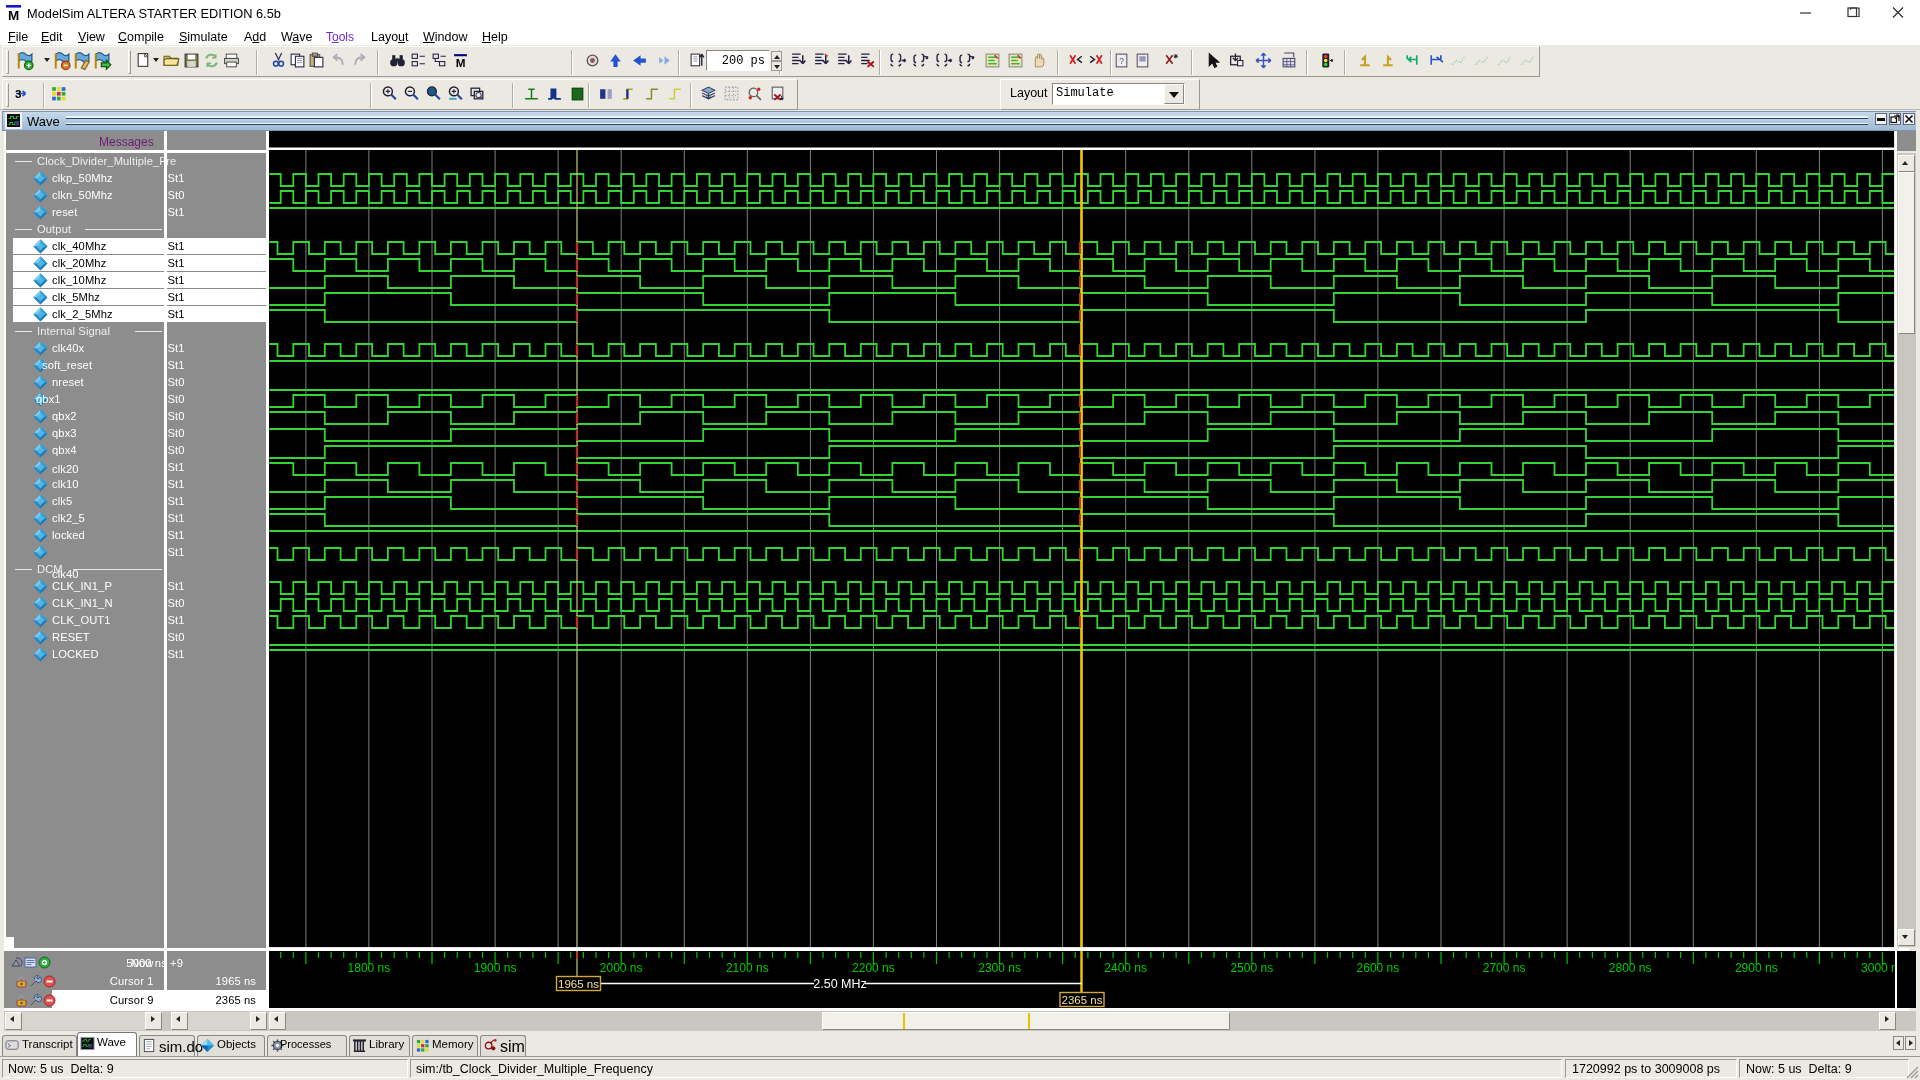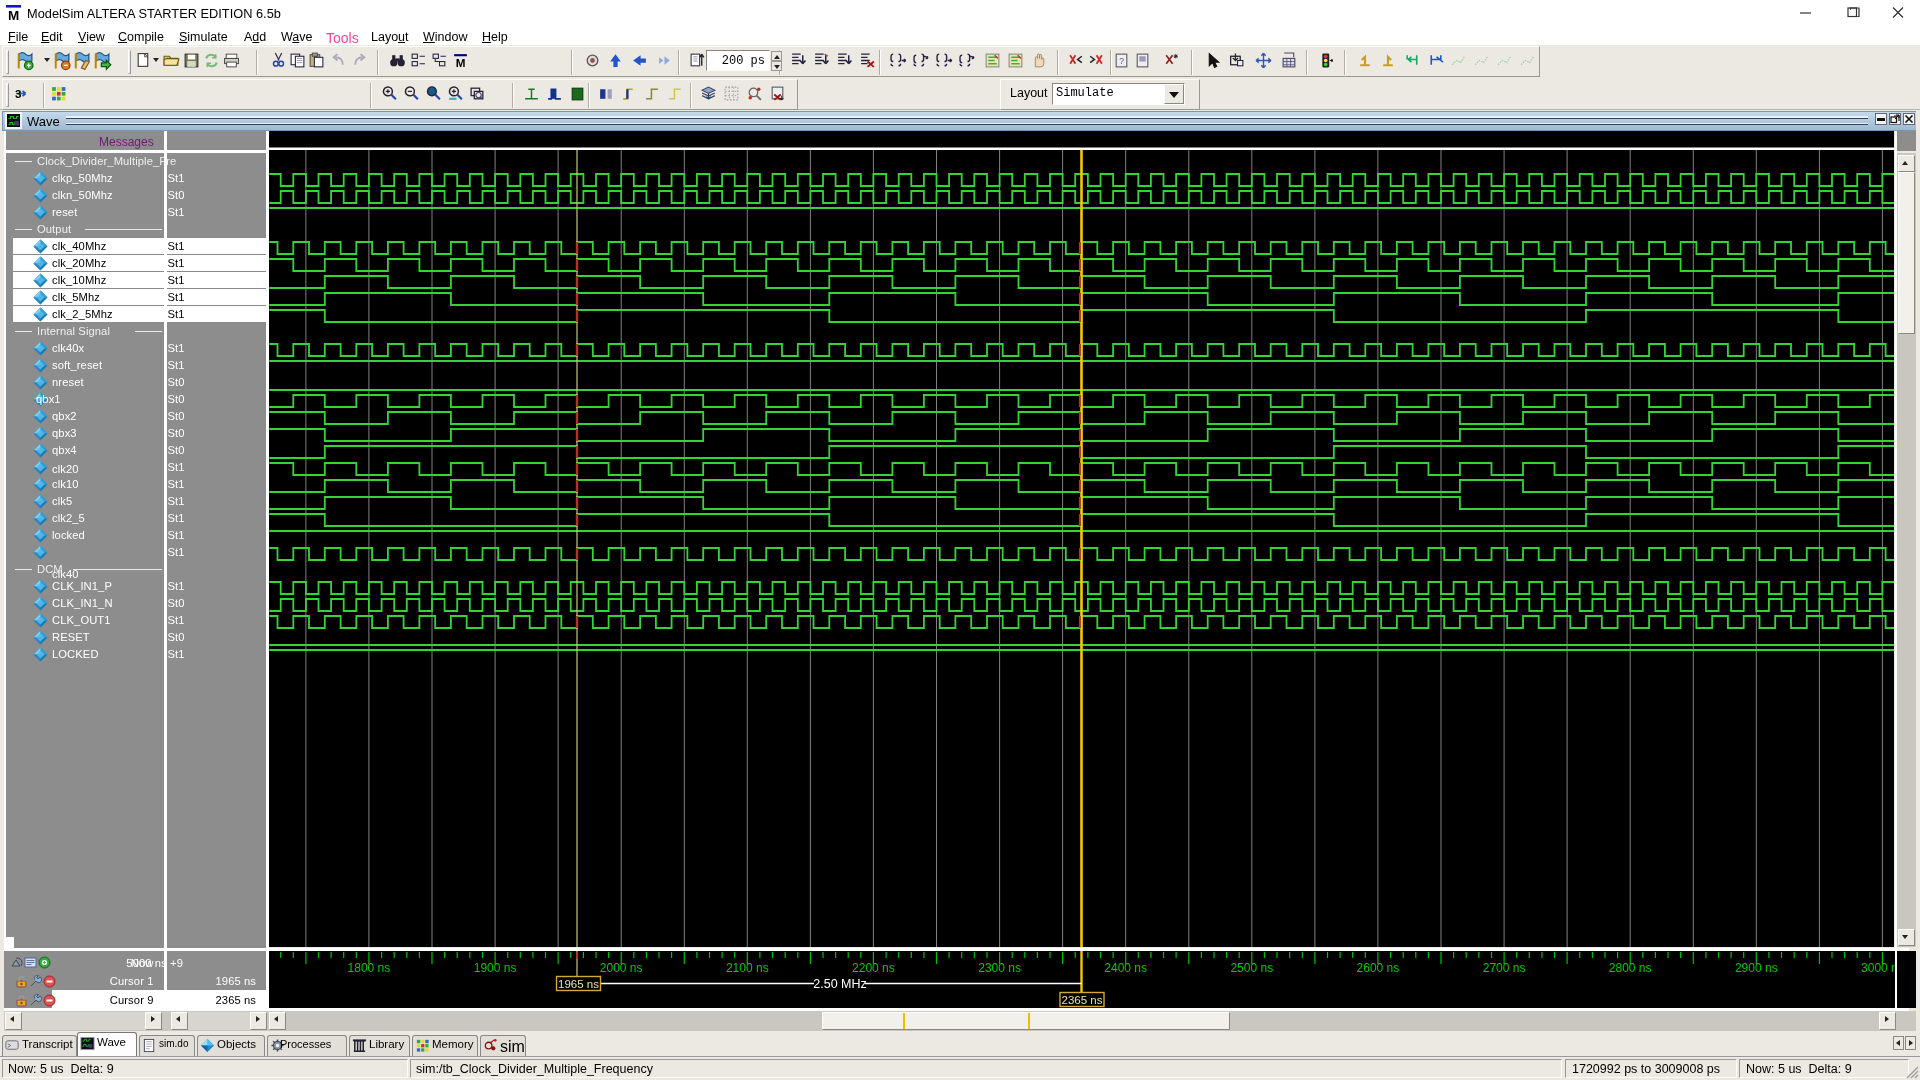--- a/index.html
+++ b/index.html
@@ -24,21 +24,21 @@
 </svg>
 
 <div class="abs" style="left:0;top:26px;width:1920px;height:18px;background:#fff"></div>
 <div style="position:absolute;left:8px;top:29.5px;font-size:12.5px;color:#000"><span style="text-decoration:underline">F</span>ile</div>
 <div style="position:absolute;left:41px;top:29.5px;font-size:12.5px;color:#000"><span style="text-decoration:underline">E</span>dit</div>
 <div style="position:absolute;left:78px;top:29.5px;font-size:12.5px;color:#000"><span style="text-decoration:underline">V</span>iew</div>
 <div style="position:absolute;left:118px;top:29.5px;font-size:12.5px;color:#000"><span style="text-decoration:underline">C</span>ompile</div>
 <div style="position:absolute;left:179px;top:29.5px;font-size:12.5px;color:#000"><span style="text-decoration:underline">S</span>imulate</div>
 <div style="position:absolute;left:244px;top:29.5px;font-size:12.5px;color:#000">A<span style="text-decoration:underline">d</span>d</div>
 <div style="position:absolute;left:281px;top:29.5px;font-size:12.5px;color:#000">W<span style="text-decoration:underline">a</span>ve</div>
-<div style="position:absolute;left:326px;top:29.5px;font-size:14px;color:#ec4899">T<span style="text-decoration:underline">o</span>ols</div>
+<div style="position:absolute;left:326px;top:29.5px;font-size:12px;color:#6d28d9">T<span style="text-decoration:underline">o</span>ols</div>
 <div style="position:absolute;left:371px;top:29.5px;font-size:12.5px;color:#000">Layo<span style="text-decoration:underline">u</span>t</div>
 <div style="position:absolute;left:423px;top:29.5px;font-size:12.5px;color:#000"><span style="text-decoration:underline">W</span>indow</div>
 <div style="position:absolute;left:482px;top:29.5px;font-size:12.5px;color:#000"><span style="text-decoration:underline">H</span>elp</div>
 
 <div class="abs" style="left:0;top:44px;width:1920px;height:66px;background:#ece9e2;border-top:1px solid #fff;border-bottom:1px solid #b8b5ac"></div>
 <div class="abs" style="left:2px;top:46px;width:1538px;height:31px;border:1px solid;border-color:#fdfdfb #9a978e #9a978e #fdfdfb"></div>
 <div class="abs" style="left:2px;top:79px;width:796px;height:31px;border:1px solid;border-color:#fdfdfb #9a978e #9a978e #fdfdfb"></div>
 <div class="abs" style="left:1000px;top:79px;width:200px;height:31px;border:1px solid;border-color:#fdfdfb #9a978e #9a978e #fdfdfb"></div>
 
 <div class="abs" style="left:6px;top:50px;width:3px;height:24px;border:1px solid;border-color:#fff #999 #999 #fff"></div>
@@ -515,21 +515,21 @@
   </svg>
 <div class="nm" style="left:52px;top:342.0px;color:#fff">clk40x</div>
 <div class="nm" style="left:167.5px;top:342.0px;color:#fff">St1</div>
 <svg width="15" height="15" viewBox="0 0 15 15" style="position:absolute;left:33px;top:358.0px">
     <polygon points="7.5,0.5 14.5,7.5 7.5,14.5 0.5,7.5" fill="#1878b4"></polygon>
     <polygon points="7.5,0.5 14.5,7.5 7.5,7.5" fill="#2ea0dc"></polygon>
     <polygon points="7.5,0.5 0.5,7.5 7.5,7.5" fill="#7cd0f0"></polygon>
     <polygon points="0.5,7.5 7.5,14.5 7.5,7.5" fill="#2888c4"></polygon>
     <polygon points="4.6,4.6 10.4,4.6 10.4,10.4 4.6,10.4" fill="#55b8e8" opacity="0.9" transform="rotate(45 7.5 7.5)"></polygon>
   </svg>
-<div class="nm" style="left:52px;top:359.0px;color:#fff">soft_reset</div>
+<div class="nm" style="left:42px;top:359.0px;color:#fff">soft_reset</div>
 <div class="nm" style="left:167.5px;top:359.0px;color:#fff">St1</div>
 <svg width="15" height="15" viewBox="0 0 15 15" style="position:absolute;left:33px;top:375.0px">
     <polygon points="7.5,0.5 14.5,7.5 7.5,14.5 0.5,7.5" fill="#1878b4"></polygon>
     <polygon points="7.5,0.5 14.5,7.5 7.5,7.5" fill="#2ea0dc"></polygon>
     <polygon points="7.5,0.5 0.5,7.5 7.5,7.5" fill="#7cd0f0"></polygon>
     <polygon points="0.5,7.5 7.5,14.5 7.5,7.5" fill="#2888c4"></polygon>
     <polygon points="4.6,4.6 10.4,4.6 10.4,10.4 4.6,10.4" fill="#55b8e8" opacity="0.9" transform="rotate(45 7.5 7.5)"></polygon>
   </svg>
 <div class="nm" style="left:52px;top:376.0px;color:#fff">nreset</div>
 <div class="nm" style="left:167.5px;top:376.0px;color:#fff">St0</div>
@@ -1020,21 +1020,21 @@
     <path d="M2.5 5.5 h2 v-2 h2.5 v2 h2.5 v-2 h2" stroke="#27b427" stroke-width="1" fill="none"></path>
     <path d="M2.5 11 h1.5 v-2 h2.5 v2 h2.5 v-2 h2.5" stroke="#27b427" stroke-width="1" fill="none"></path>
     <rect x="9" y="8.5" width="4" height="4" fill="#3a3a6a"></rect>
   </svg>
 <div style="position:absolute;left:97px;top:1036px;font-size:11.5px;color:#000;z-index:4">Wave</div>
 <div style="position:absolute;left:139px;top:1035px;width:56px;height:21px;background:#e2dfd8;border:1px solid #888;border-bottom:none;border-radius:3px 3px 0 0;z-index:2"></div>
 <svg width="15" height="15" viewBox="0 0 16 16" style="position:absolute;z-index:4;left:142px;top:1038px">
     <rect x="2.5" y="1.5" width="10" height="13" fill="#fff" stroke="#445"></rect>
     <path d="M4.5 4 h6 M4.5 6.5 h6 M4.5 9 h6 M4.5 11.5 h4" stroke="#99a" stroke-width="0.9"></path>
   </svg>
-<div style="position:absolute;left:159px;top:1038px;font-size:10px;color:#000;z-index:4">sim.do</div>
+<div style="position:absolute;left:159px;top:1038px;font-size:15px;color:#000;z-index:4">sim.do</div>
 <div style="position:absolute;left:197px;top:1035px;width:68px;height:21px;background:#e2dfd8;border:1px solid #888;border-bottom:none;border-radius:3px 3px 0 0;z-index:2"></div>
 <svg width="15" height="15" viewBox="0 0 16 16" style="position:absolute;z-index:4;left:200px;top:1038px">
     <polygon points="8,1 15,8 8,15 1,8" fill="#2288cc"></polygon>
     <polygon points="8,1 15,8 8,8" fill="#55bbee"></polygon>
     <polygon points="8,1 1,8 8,8" fill="#99ddf8"></polygon>
     <polygon points="1,8 8,15 8,8" fill="#1166aa"></polygon>
   </svg>
 <div style="position:absolute;left:217px;top:1038px;font-size:11.5px;color:#000;z-index:4">Objects</div>
 <div style="position:absolute;left:267px;top:1035px;width:80px;height:21px;background:#e2dfd8;border:1px solid #888;border-bottom:none;border-radius:3px 3px 0 0;z-index:2"></div>
 <svg width="15" height="15" viewBox="0 0 16 16" style="position:absolute;z-index:4;left:270px;top:1038px">

